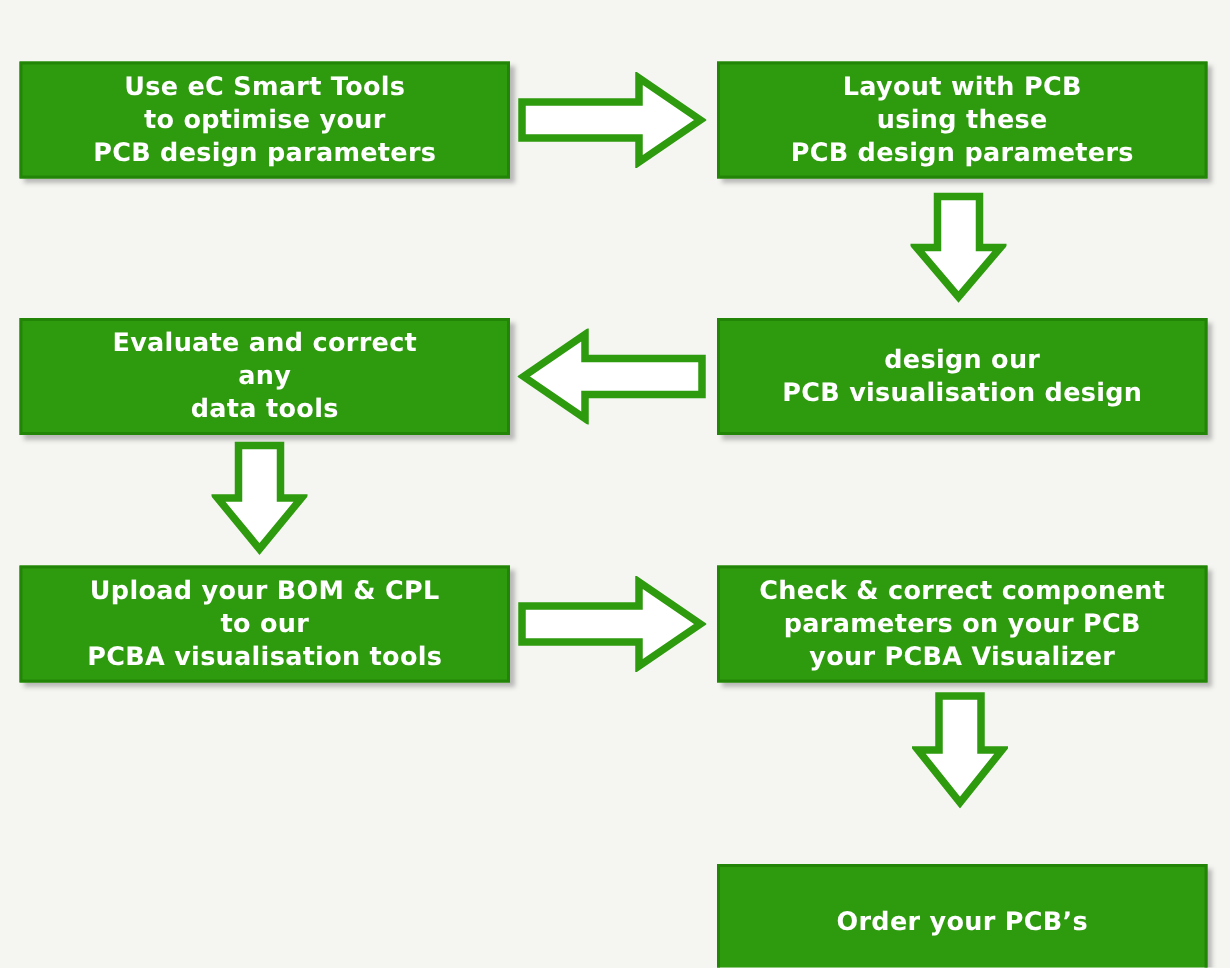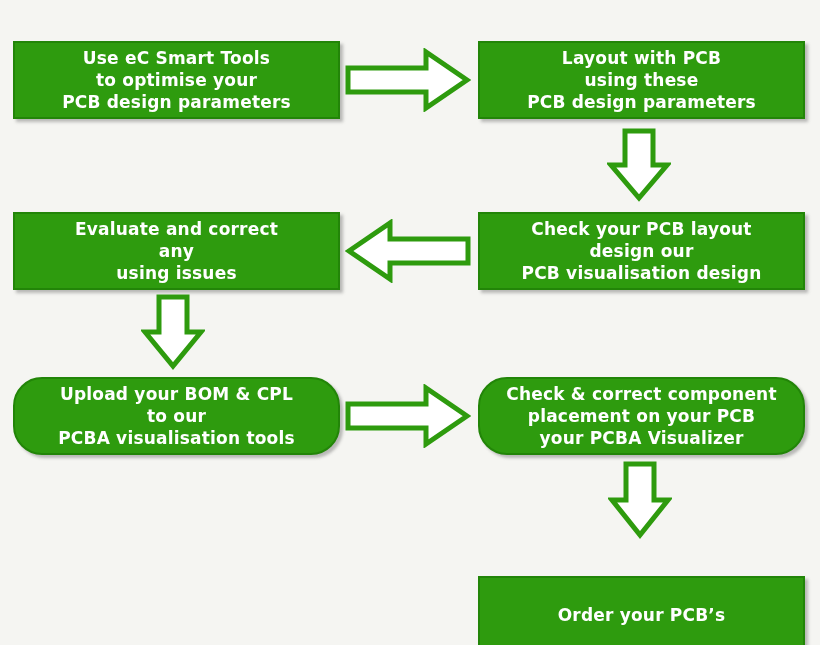--- a/index.html
+++ b/index.html
@@ -34,21 +34,21 @@
     flex-direction: column;
     justify-content: center;
     align-items: center;
     letter-spacing: 0.2px;
   }
   .flow-box span { display: block; white-space: nowrap; }
   .col-left  { left: 13px; }
   .col-right { left: 478px; }
   .row-1 { top: 41px; }
   .row-2 { top: 212px; }
-  .row-3 { top: 377px; border-radius: 29px; }
+  .row-3 { top: 377px; }
   .row-4 { top: 576px; }
   .arrow {
     position: absolute;
   }
   .arrow svg { display: block; }
   .h-arrow-1 { left: 345px; top: 48px;  width: 126px; height: 64px; }
   .h-arrow-2 { left: 345px; top: 219px; width: 126px; height: 64px; }
   .h-arrow-3 { left: 345px; top: 384px; width: 126px; height: 64px; }
   .v-arrow-1 { left: 607px; top: 128px; width: 64px; height: 74px; }
   .v-arrow-2 { left: 141px; top: 294px; width: 64px; height: 76px; }
@@ -85,31 +85,30 @@
 
   <div class="arrow v-arrow-1">
     <svg width="64" height="74" viewBox="0 0 64 74">
       <polygon points="18,3 46,3 46,37 60,37 32,70 4,37 18,37"></polygon>
     </svg>
   </div>
 
   <div class="flow-box col-left row-2">
     <span>Evaluate and correct</span>
     <span>any</span>
-    <span>using issues</span>
+    <span>data tools</span>
   </div>
 
   <div class="arrow h-arrow-2">
     <svg width="126" height="64" viewBox="0 0 126 64">
       <polygon points="123,20 45,20 45,4 4,32 45,60 45,44 123,44"></polygon>
     </svg>
   </div>
 
   <div class="flow-box col-right row-2">
-    <span>Check your PCB layout</span>
     <span>design our</span>
     <span>PCB visualisation design</span>
   </div>
 
   <div class="arrow v-arrow-2">
     <svg width="64" height="76" viewBox="0 0 64 76">
       <polygon points="18,3 46,3 46,38 60,38 32,72 4,38 18,38"></polygon>
     </svg>
   </div>
 
@@ -120,21 +119,21 @@
   </div>
 
   <div class="arrow h-arrow-3">
     <svg width="126" height="64" viewBox="0 0 126 64">
       <polygon points="3,20 81,20 81,4 122,32 81,60 81,44 3,44"></polygon>
     </svg>
   </div>
 
   <div class="flow-box col-right row-3">
     <span>Check &amp; correct component</span>
-    <span>placement on your PCB</span>
+    <span>parameters on your PCB</span>
     <span>your PCBA Visualizer</span>
   </div>
 
   <div class="arrow v-arrow-3">
     <svg width="64" height="78" viewBox="0 0 64 78">
       <polygon points="18,3 46,3 46,39 60,39 32,74 4,39 18,39"></polygon>
     </svg>
   </div>
 
   <div class="flow-box col-right row-4">

